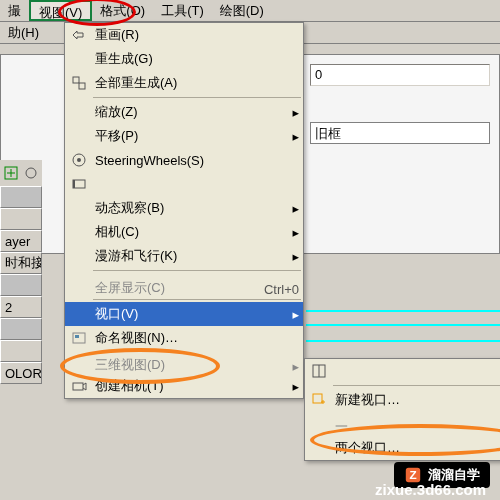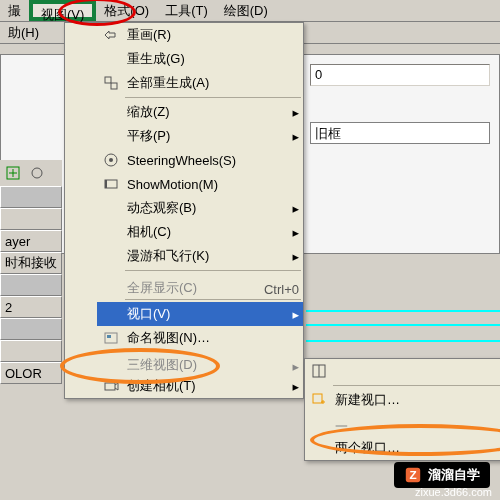--- a/index.html
+++ b/index.html
@@ -1,42 +1,42 @@
 <!DOCTYPE html>
 <html><head>
 <meta charset="utf-8">
 <style>
 * { margin: 0; padding: 0; box-sizing: border-box; font-family: "Microsoft YaHei", SimSun, sans-serif; font-size: 13px; }
 body { background: #d4d0c8; width: 500px; height: 500px; overflow: hidden; position: relative; }
 .menubar { background: #d4d0c8; display: flex; height: 22px; border-bottom: 1px solid #808080; }
 .menubar-item { padding: 2px 8px; cursor: default; }
-.menubar-item.active { background: #e8e4dc; border: 4px solid #15803d; }
+.menubar-item.active { background: #e8e4dc; border: 2px solid #15803d; }
 .red-ellipse { position: absolute; top: -2px; left: 58px; width: 78px; height: 28px; border: 3px solid #d00; border-radius: 50%; pointer-events: none; z-index: 100; }
 .toolbar-area { background: #d4d0c8; padding: 2px; display: flex; gap: 2px; }
-.dropdown-menu { position: absolute; top: 22px; left: 64px; background: #ece9d8; border: 1px solid #808080; box-shadow: 2px 2px 4px rgba(0,0,0,0.3); width: 240px; z-index: 50; padding-left: 32px; }
+.dropdown-menu { position: absolute; top: 22px; left: 64px; background: #ece9d8; border: 1px solid #808080; box-shadow: 2px 2px 4px rgba(0,0,0,0.3); width: 240px; z-index: 50; }
 .menu-item { display: flex; align-items: center; height: 24px; padding: 0 4px; position: relative; }
 .menu-item.highlighted { background: #316ac5; color: white; }
 .menu-item.disabled { color: #888; align-items: flex-end; }
 .menu-icon { width: 20px; height: 20px; display: flex; align-items: center; justify-content: center; margin-right: 6px; }
 .menu-label { flex: 1; }
 .menu-shortcut { color: #555; margin-left: 36px; }
 .menu-arrow { margin-left: auto; }
 .menu-sep { height: 1px; background: #aca899; margin: 2px 2px 2px 28px; }
 .submenu { position: absolute; top: 358px; left: 304px; background: #ece9d8; border: 1px solid #808080; box-shadow: 2px 2px 4px rgba(0,0,0,0.3); width: 200px; z-index: 60; }
 .orange-ellipse1 { position: absolute; top: 348px; left: 60px; width: 160px; height: 36px; border: 4px solid #f58220; border-radius: 50%; pointer-events: none; z-index: 101; }
 .orange-ellipse2 { position: absolute; top: 424px; left: 310px; width: 220px; height: 32px; border: 4px solid #f58220; border-radius: 50%; pointer-events: none; z-index: 101; }
 .bg-panel { position: absolute; top: 54px; left: 0; right: 0; height: 200px; background: #f5f5f5; border: 1px solid #808080; }
 .bg-input { position: absolute; top: 64px; left: 310px; width: 180px; height: 22px; background: white; border: 1px inset #d4d0c8; padding: 2px 4px; }
 .bg-input2 { position: absolute; top: 122px; left: 310px; width: 180px; height: 22px; background: #ffffff; border: 1px solid #808080; padding: 2px 4px; }
-.left-strip { position: absolute; top: 160px; left: 0; width: 62px; }
+.left-strip { position: absolute; top: 160px; left: 0; width: 42px; }
 .left-strip .row { background: #d4d0c8; border: 1px solid #fff; border-right-color: #808080; border-bottom-color: #808080; padding: 2px 4px; height: 22px; display: flex; align-items: center; white-space: nowrap; overflow: hidden; }
 .left-strip .row.dark { background: #c0c0c0; }
 .watermark { position: absolute; bottom: 12px; right: 10px; background: #000; color: #fff; padding: 4px 10px; border-radius: 4px; font-size: 14px; font-weight: bold; display: flex; align-items: center; gap: 6px; z-index: 200; }
 .watermark-icon { width: 18px; height: 18px; }
-.watermark-url { position: absolute; bottom: 2px; right: 8px; color: #fff; font-size: 11px; z-index: 201; }
+.watermark-url { position: absolute; bottom: 2px; right: 14px; color: #fff; font-size: 15px; z-index: 201; font-weight: bold; }
 .tb-btn { width: 22px; height: 22px; border: 1px solid #d4d0c8; display: flex; align-items: center; justify-content: center; }
 .cyan-line { position: absolute; left: 306px; right: 0; height: 2px; background: #0ff; }
 </style>
 </head>
 <body>
 
 <div class="menubar">
   <div class="menubar-item">撮</div>
   <div class="menubar-item active">视图(V)</div>
   <div class="menubar-item">格式(O)</div>
@@ -125,21 +125,20 @@
       </span>
     <span class="menu-label">SteeringWheels(S)</span>
   </div>
   <div class="menu-item">
     <span class="menu-icon">
         <svg width="16" height="16">
           <rect x="2" y="4" width="12" height="8" fill="none" stroke="#555"></rect>
           <rect x="2" y="4" width="2" height="8" fill="#555"></rect>
         </svg>
       </span>
-    <span class="menu-label">ShowMotion(M)</span>
   </div>
   <div class="menu-item">
     <span class="menu-icon"></span>
     <span class="menu-label">动态观察(B)</span>
     <span class="menu-arrow">▸</span>
   </div>
   <div class="menu-item">
     <span class="menu-icon"></span>
     <span class="menu-label">相机(C)</span>
     <span class="menu-arrow">▸</span>

